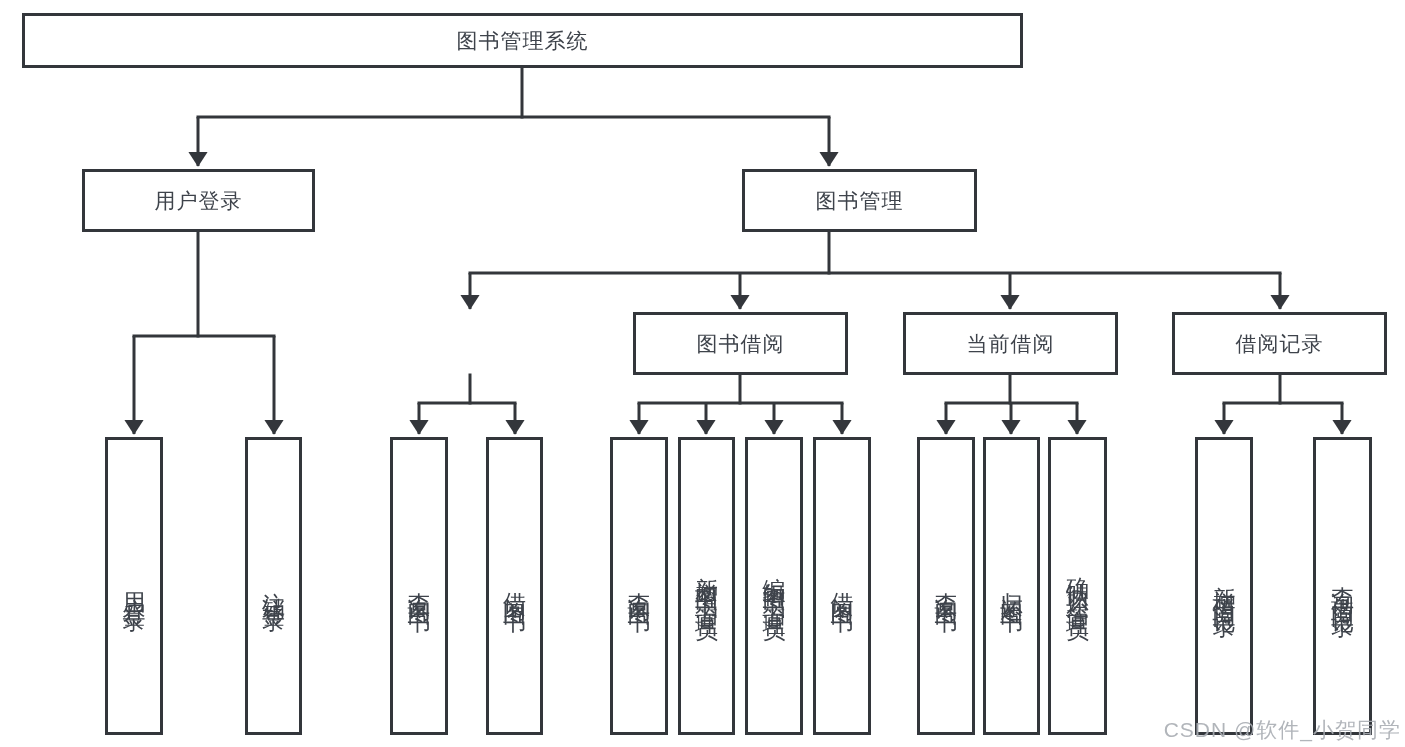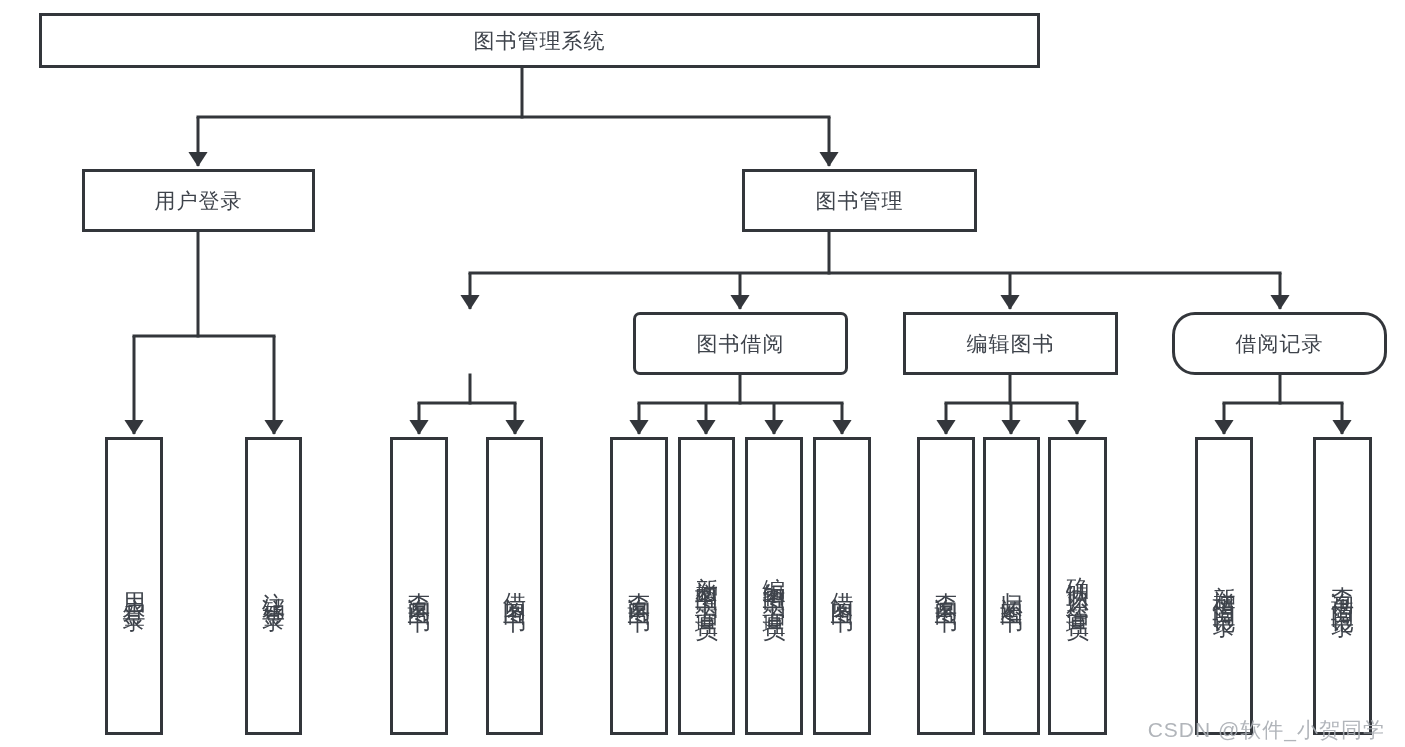--- a/index.html
+++ b/index.html
@@ -28,47 +28,47 @@
   .hnode{font-size:21px;letter-spacing:1px;white-space:nowrap;}
   .vnode span{
     writing-mode:vertical-rl;
     text-orientation:mixed;
     font-size:23px;
     letter-spacing:6px;
     line-height:1;
     white-space:nowrap;
   }
   
-  .n-root          {left:22px;  top:13px;  width:1001px; height:55px;margin-left:17px;}
+  .n-root          {left:22px;  top:13px;  width:1001px; height:55px;}
   
   .n-user-login    {left:82px;  top:169px; width:233px;  height:63px;}
   .n-book-mgmt     {left:742px; top:169px; width:235px;  height:63px;}
   
   .n-new-book-rec  {left:362px; top:312px; width:216px;  height:63px;}
-  .n-book-borrow   {left:633px; top:312px; width:215px;  height:63px;border-radius:7px;}
+  .n-book-borrow   {left:633px; top:312px; width:215px;  height:63px;}
   .n-cur-borrow    {left:903px; top:312px; width:215px;  height:63px;}
-  .n-borrow-record {left:1172px;top:312px; width:215px;  height:63px;border-radius:23px;}
+  .n-borrow-record {left:1172px;top:312px; width:215px;  height:63px;}
   
   .v{top:437px;height:298px;}
   .n-ul-user-login {left:105px; width:58px;}
   .n-ul-logout     {left:245px; width:57px;}
   .n-nb-query      {left:390px; width:58px;}
   .n-nb-borrow     {left:486px; width:57px;}
   .n-bb-query      {left:610px; width:58px;}
   .n-bb-add        {left:678px; width:57px;}
   .n-bb-edit       {left:745px; width:58px;}
   .n-bb-borrow     {left:813px; width:58px;}
   .n-cb-query      {left:917px; width:58px;}
   .n-cb-return     {left:983px; width:57px;}
   .n-cb-confirm    {left:1048px;width:59px;}
   .n-br-add        {left:1195px;width:58px;}
   .n-br-query      {left:1313px;width:59px;}
   .watermark{
     position:absolute;
-    right:20px;bottom:3px;
+    right:4px;bottom:3px;
     z-index:2;
     font-size:21px;
     color:var(--wm);
     opacity:.9;
     letter-spacing:1px;
     white-space:nowrap;
   }
   path.wire{stroke:var(--line);stroke-width:3;fill:none;stroke-linecap:square;}
   path.wire.arrow{marker-end:url(#arrowhead);stroke-linecap:butt;}
 </style>
@@ -133,21 +133,21 @@
     <span>用户登录</span>
   </div>
   <div class="node hnode n-book-mgmt">
     <span>图书管理</span>
   </div>
 
   <div class="node hnode n-book-borrow">
     <span>图书借阅</span>
   </div>
   <div class="node hnode n-cur-borrow">
-    <span>编辑图书</span>
+    <span>当前借阅</span>
   </div>
   <div class="node hnode n-borrow-record">
     <span>借阅记录</span>
   </div>
 
   <div class="node vnode v n-ul-user-login">
     <span>用户登录</span>
   </div>
   <div class="node vnode v n-ul-logout">
     <span>注销登录</span>

